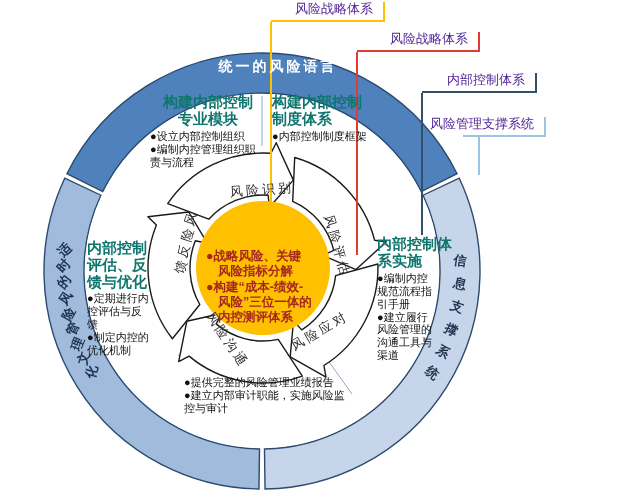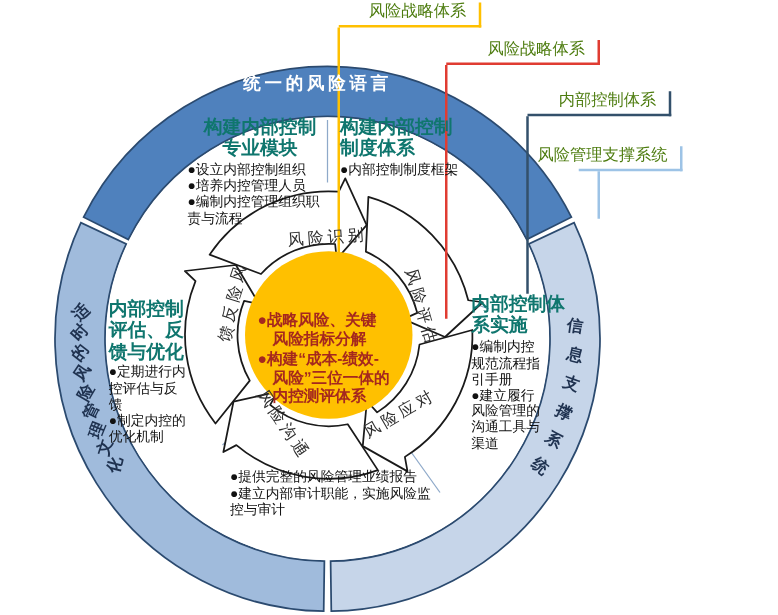--- a/index.html
+++ b/index.html
@@ -10,21 +10,21 @@
   .top-arc-label{font-size:14px;font-weight:bold;color:#ffffff;letter-spacing:3px;white-space:nowrap;
                  transform:translate(-50%,-50%);}
   .arc-char{font-size:13px;font-weight:bold;white-space:nowrap;transform-origin:center;}
   .cycle-label{font-size:13px;color:#2f2f2f;letter-spacing:3px;white-space:nowrap;transform-origin:center;}
   .cycle-char{font-size:13px;color:#2f2f2f;white-space:nowrap;transform-origin:center;}
   .sec{line-height:1.18;}
   .sec-title{font-size:15px;font-weight:bold;color:#0f766e;white-space:pre-line;line-height:1.12;
              width:max-content;margin-bottom:2px;}
   .sec-bullet{font-size:11px;color:#111;}
   .callout{display:flex;justify-content:flex-end;align-items:flex-end;
-           font-size:13px;color:#4d7c0f;white-space:nowrap;padding:0 10px 2px 0;box-sizing:border-box;}
+           font-size:13px;color:#4c1d95;white-space:nowrap;padding:0 10px 2px 0;box-sizing:border-box;}
   .center-text{font-weight:bold;font-size:12.5px;line-height:1.22;margin-top:18px;}
   .center-text div{padding-left:12px;text-indent:-12px;}
 </style>
 </head>
 <body>
 
 <div id="canvas">
   <svg id="diagram-svg" width="622" height="492">
       <path d="M66.90430917075852,173.7288767420617 A218,218 0 0 1 457.09569082924145,173.7288767420617 L421.2983163651605,191.57678926645406 A178,178 0 0 0 102.70168363483953,191.57678926645406 Z" fill="#4F81BD" stroke="#2B4A6F" stroke-width="1.4"></path>
       <path d="M459.25229743759223,178.18011443881414 A218,218 0 0 1 265.0437553139337,488.9787502340283 L264.4852681003679,448.9826492736562 A178,178 0 0 0 423.0592153389515,195.21128610141704 Z" fill="#C6D5E9" stroke="#2B4A6F" stroke-width="1.4"></path>
@@ -38,21 +38,21 @@
       <path d="M294.7,157.5 A115,115 0 0 1 374.6,240.2 L386.2,241.8 L356.0,269.6 L322.7,255.3 L333.8,250.3 A73,73 0 0 0 292.7,201.3 Z" fill="#ffffff" stroke="#1a1a1a" stroke-width="1.4" stroke-linejoin="round"></path>
       <path d="M377.9,264.0 A115,115 0 0 1 323.9,365.5 L326.0,377.1 L290.2,356.9 L293.5,320.8 L301.7,329.9 A73,73 0 0 0 335.6,275.6 Z" fill="#ffffff" stroke="#1a1a1a" stroke-width="1.4" stroke-linejoin="round"></path>
       <path d="M302.3,376.1 A115,115 0 0 1 189.1,356.1 L178.7,361.6 L186.8,321.3 L222.2,313.3 L216.1,323.9 A73,73 0 0 0 278.2,339.4 Z" fill="#ffffff" stroke="#1a1a1a" stroke-width="1.4" stroke-linejoin="round"></path>
       <path d="M172.4,338.8 A115,115 0 0 1 156.4,224.9 L147.9,216.8 L188.7,212.0 L207.3,243.2 L195.3,240.7 A73,73 0 0 0 199.8,304.5 Z" fill="#ffffff" stroke="#1a1a1a" stroke-width="1.4" stroke-linejoin="round"></path>
       <circle cx="263" cy="268" r="67" fill="#FFC000"></circle>
       <line x1="271" y1="22" x2="271" y2="205" stroke="#FFC000" stroke-width="2"></line>
       <line x1="357" y1="52" x2="357" y2="255" stroke="#E03C32" stroke-width="2"></line>
       <line x1="422" y1="93" x2="422" y2="235" stroke="#33506B" stroke-width="2"></line>
       <line x1="479" y1="137" x2="479" y2="175" stroke="#9DC3E6" stroke-width="2"></line>
     </svg>
-  <div class="abs top-arc-label" style="left:254px;top:67px;text-align:right;">统一的风险语言</div>
+  <div class="abs top-arc-label" style="left:278px;top:67px;text-align:right;">统一的风险语言</div>
   <div id="labels-layer">
       <div class="abs callout" style="left: 271px; top: 2px; width: 114px; height: 20px; border-bottom: 2px solid rgb(255, 192, 0); border-right: 2px solid rgb(255, 192, 0);">风险战略体系</div>
       <div class="abs callout" style="left: 357px; top: 32px; width: 123px; height: 20px; border-bottom: 2px solid rgb(224, 60, 50); border-right: 2px solid rgb(224, 60, 50);">风险战略体系</div>
       <div class="abs callout" style="left: 422px; top: 73px; width: 115px; height: 20px; border-bottom: 2px solid rgb(51, 80, 107); border-right: 2px solid rgb(51, 80, 107);">内部控制体系</div>
       <div class="abs callout" style="left: 463px; top: 117px; width: 83px; height: 20px; border-bottom: 2px solid rgb(157, 195, 230); border-right: 2px solid rgb(157, 195, 230);">风险管理支撑系统</div>
       <div class="abs arc-char" style="left: 65.0847px; top: 250.303px; color: rgb(31, 50, 80); transform: translate(-50%, -50%) rotate(-44deg);">适</div>
       <div class="abs arc-char" style="left: 64.0591px; top: 266.162px; color: rgb(31, 50, 80); transform: translate(-50%, -50%) rotate(-48deg);">时</div>
       <div class="abs arc-char" style="left: 64.3087px; top: 282.053px; color: rgb(31, 50, 80); transform: translate(-50%, -50%) rotate(-52deg);">的</div>
       <div class="abs arc-char" style="left: 65.8319px; top: 297.872px; color: rgb(31, 50, 80); transform: translate(-50%, -50%) rotate(-56deg);">风</div>
       <div class="abs arc-char" style="left: 68.6189px; top: 313.518px; color: rgb(31, 50, 80); transform: translate(-50%, -50%) rotate(-60deg);">险</div>
@@ -71,21 +71,20 @@
       <div class="abs cycle-label" style="left: 320px; top: 331px; transform: translate(-50%, -50%) rotate(-30deg);">风险应对</div>
       <div class="abs cycle-label" style="left: 227px; top: 340px; transform: translate(-50%, -50%) rotate(56deg);">风险沟通</div>
       <div class="abs cycle-char" style="left: 191.146px; top: 218.791px; transform: translate(-50%, -50%) rotate(-72deg);">风</div>
       <div class="abs cycle-char" style="left: 187.715px; top: 234.93px; transform: translate(-50%, -50%) rotate(-72deg);">险</div>
       <div class="abs cycle-char" style="left: 184.285px; top: 251.07px; transform: translate(-50%, -50%) rotate(-72deg);">反</div>
       <div class="abs cycle-char" style="left: 180.854px; top: 267.209px; transform: translate(-50%, -50%) rotate(-72deg);">馈</div>
       <div class="abs sec" style="left: 150px; top: 94px; width: 116px;">
         <div class="sec-title" style="text-align: center; width: 116px;">构建内部控制
 专业模块</div>
         <div class="sec-bullet">●设立内部控制组织</div>
-        <div class="sec-bullet">●培养内控管理人员</div>
         <div class="sec-bullet">●编制内控管理组织职责与流程</div>
       </div>
       <div class="abs sec" style="left: 272px; top: 94px; width: 116px;">
         <div class="sec-title">构建内部控制
 制度体系</div>
         <div class="sec-bullet">●内部控制制度框架</div>
       </div>
       <div class="abs sec" style="left: 377px; top: 236px; width: 60px;">
         <div class="sec-title">内部控制体
 系实施</div>

